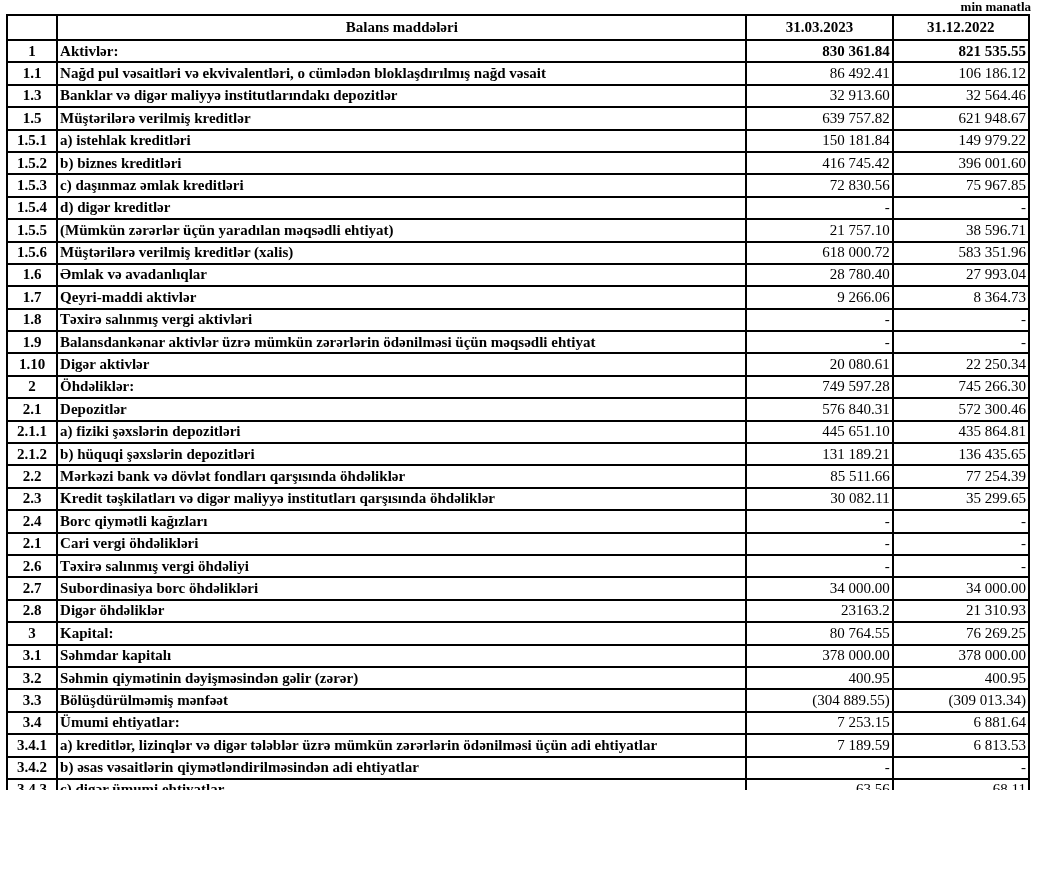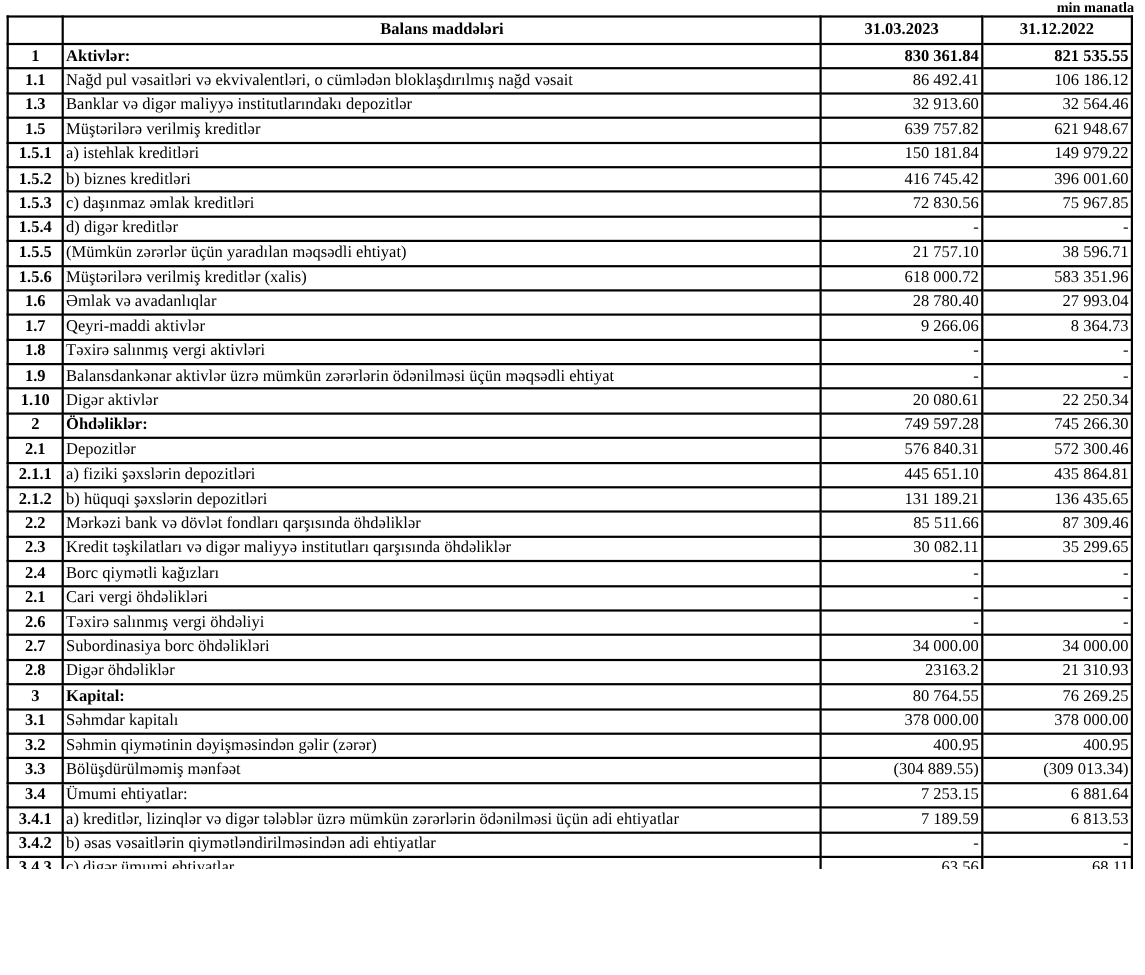--- a/index.html
+++ b/index.html
@@ -44,21 +44,21 @@
     font-weight: bold;
     text-align: center;
     height: 23px;
     font-size: 15px;
   }
   .col-num  { width: 50px; }
   .col-name { width: 688px; }
   .col-v1   { width: 146px; }
   .col-v2   { width: 136px; }
   td.num-cell  { text-align: center; font-weight: bold; }
-  td.name-cell { text-align: left; padding-left: 5px; }
+  td.name-cell { text-align: left; padding-left: 5px; font-weight: bold; }
   td.val-cell  { text-align: right; padding-right: 8px; }
   tr.section td.num-cell,
   tr.section td.name-cell { font-weight: bold; }
   tr.boldvals td.val-cell { font-weight: bold; }
 </style>
 </head>
 <body>
 
 <div class="page">
 
@@ -191,21 +191,21 @@
         <tr>
           <td class="num-cell">2.1.2</td>
           <td class="name-cell">b) hüquqi şəxslərin depozitləri</td>
           <td class="val-cell">131 189.21</td>
           <td class="val-cell">136 435.65</td>
         </tr>
         <tr>
           <td class="num-cell">2.2</td>
           <td class="name-cell">Mərkəzi bank və dövlət fondları qarşısında öhdəliklər</td>
           <td class="val-cell">85 511.66</td>
-          <td class="val-cell">87 309.46</td>
+          <td class="val-cell">77 254.39</td>
         </tr>
         <tr>
           <td class="num-cell">2.3</td>
           <td class="name-cell">Kredit təşkilatları və digər maliyyə institutları qarşısında öhdəliklər</td>
           <td class="val-cell">30 082.11</td>
           <td class="val-cell">35 299.65</td>
         </tr>
         <tr>
           <td class="num-cell">2.4</td>
           <td class="name-cell">Borc qiymətli kağızları</td>

